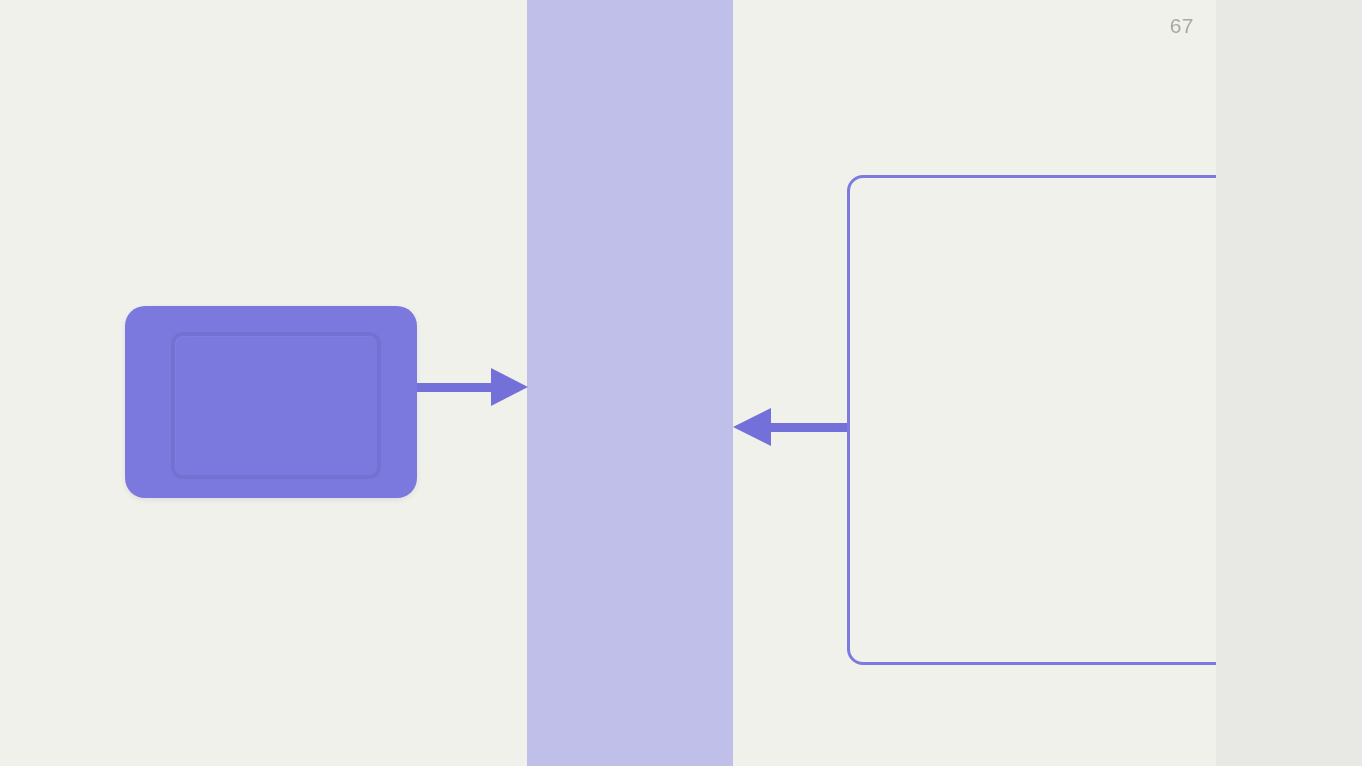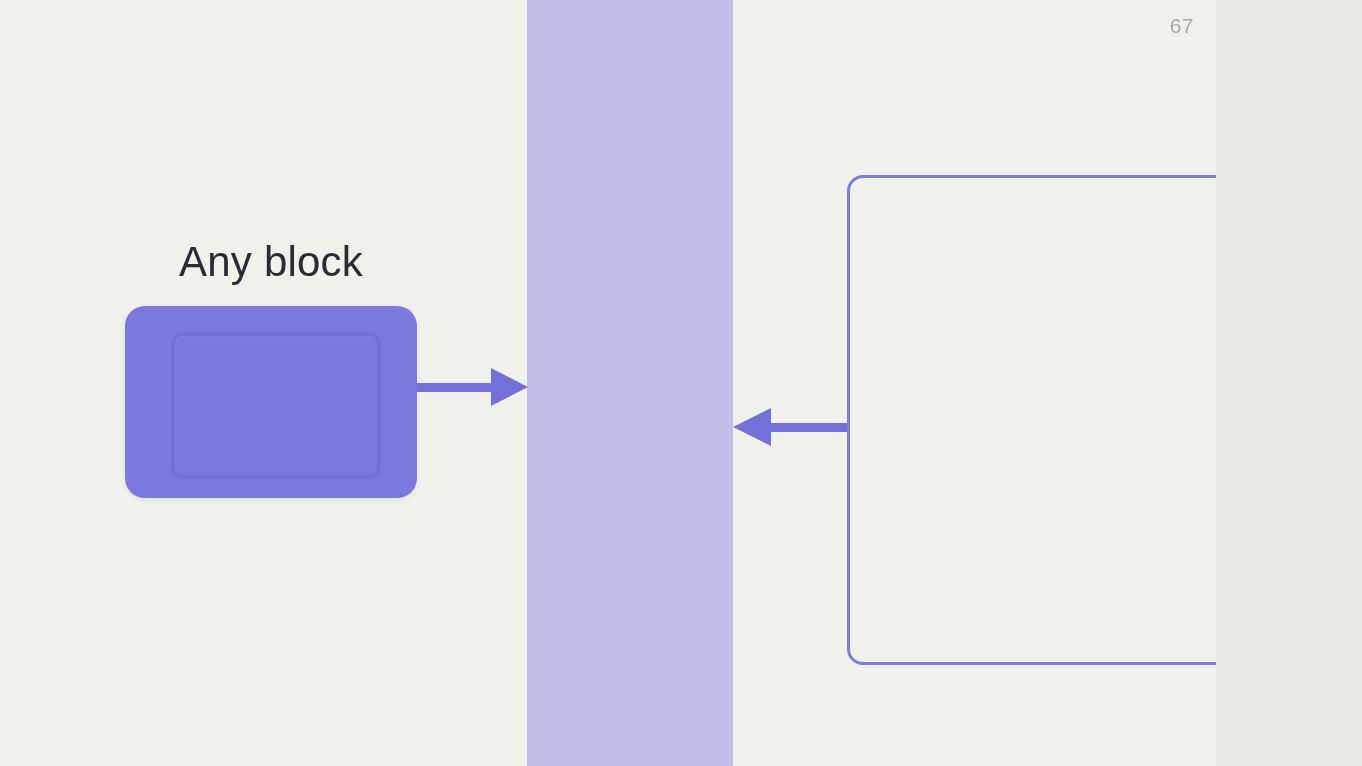--- a/index.html
+++ b/index.html
@@ -130,21 +130,20 @@
 </style>
 </head>
 <body>
 
 <div class="slide">
 
   <div class="band"></div>
 
   <div class="page-number">67</div>
 
-  <div class="heading heading-left">Any block</div>
 
   <div class="any-block">
     <div class="any-block-inner"></div>
   </div>
 
   <div class="arrow-shaft arrow-right-shaft"></div>
   <div class="arrow-head arrow-right-head"></div>
 
 
   <div class="app-box"></div>

